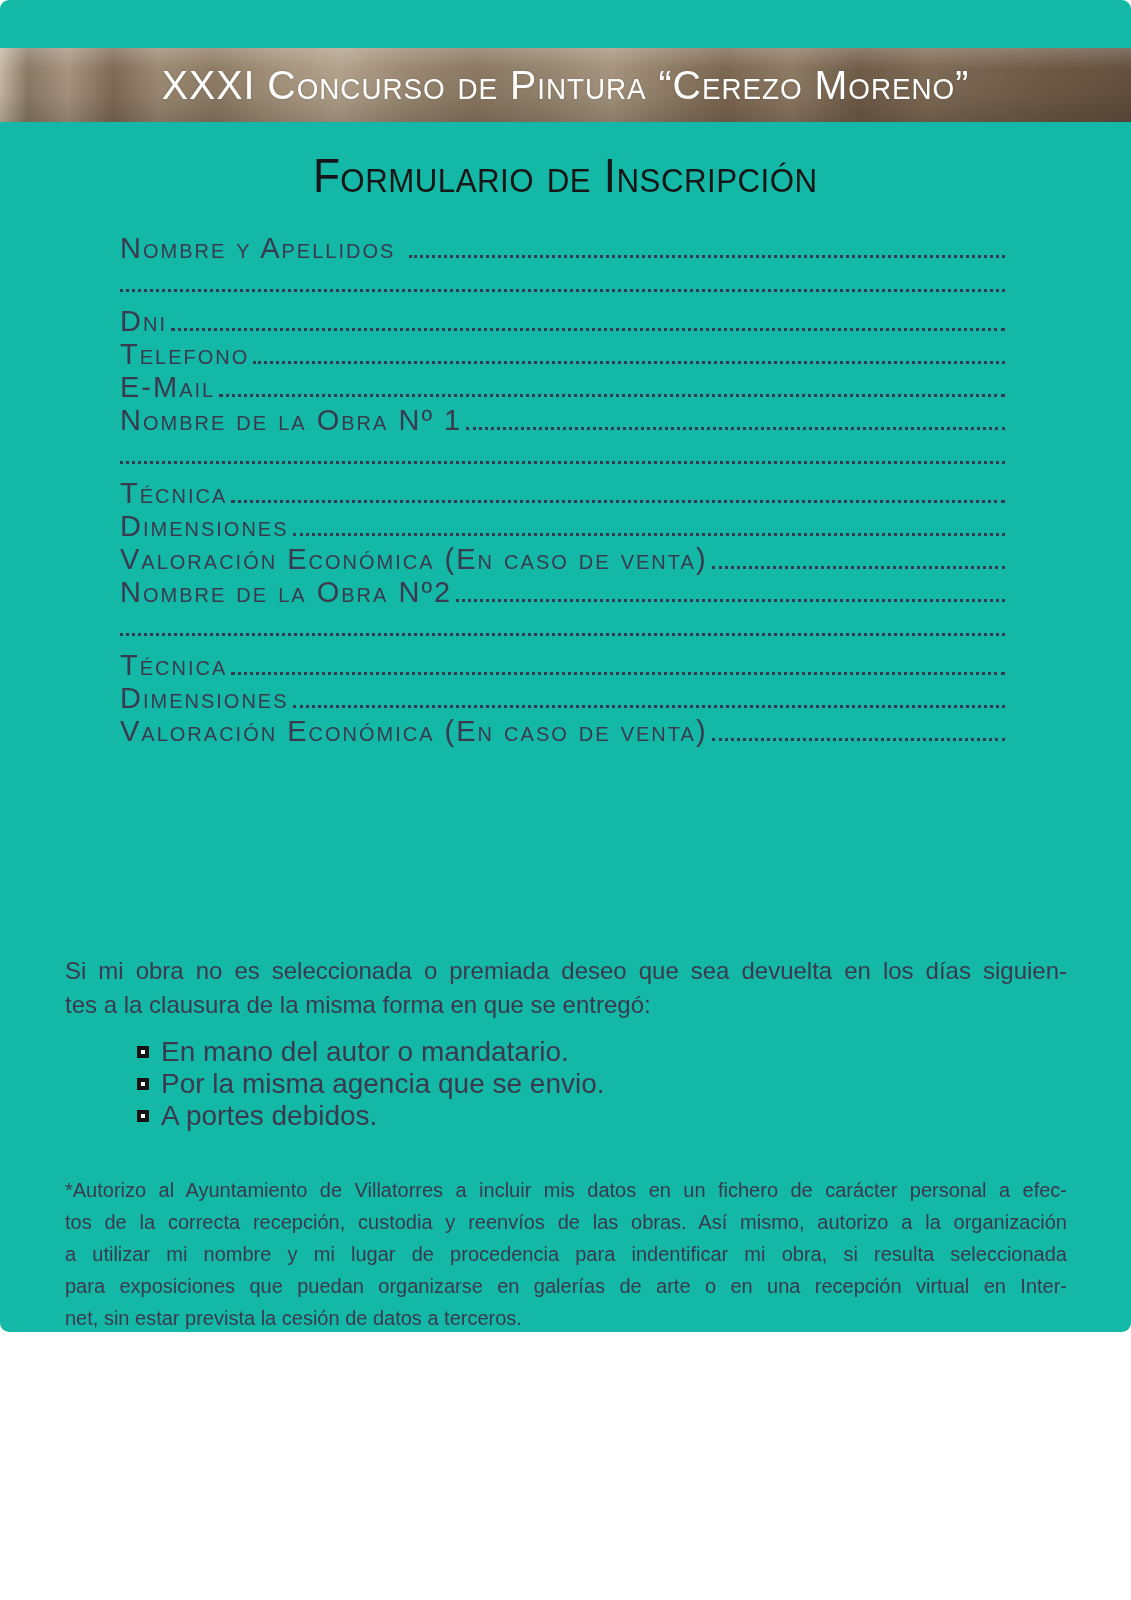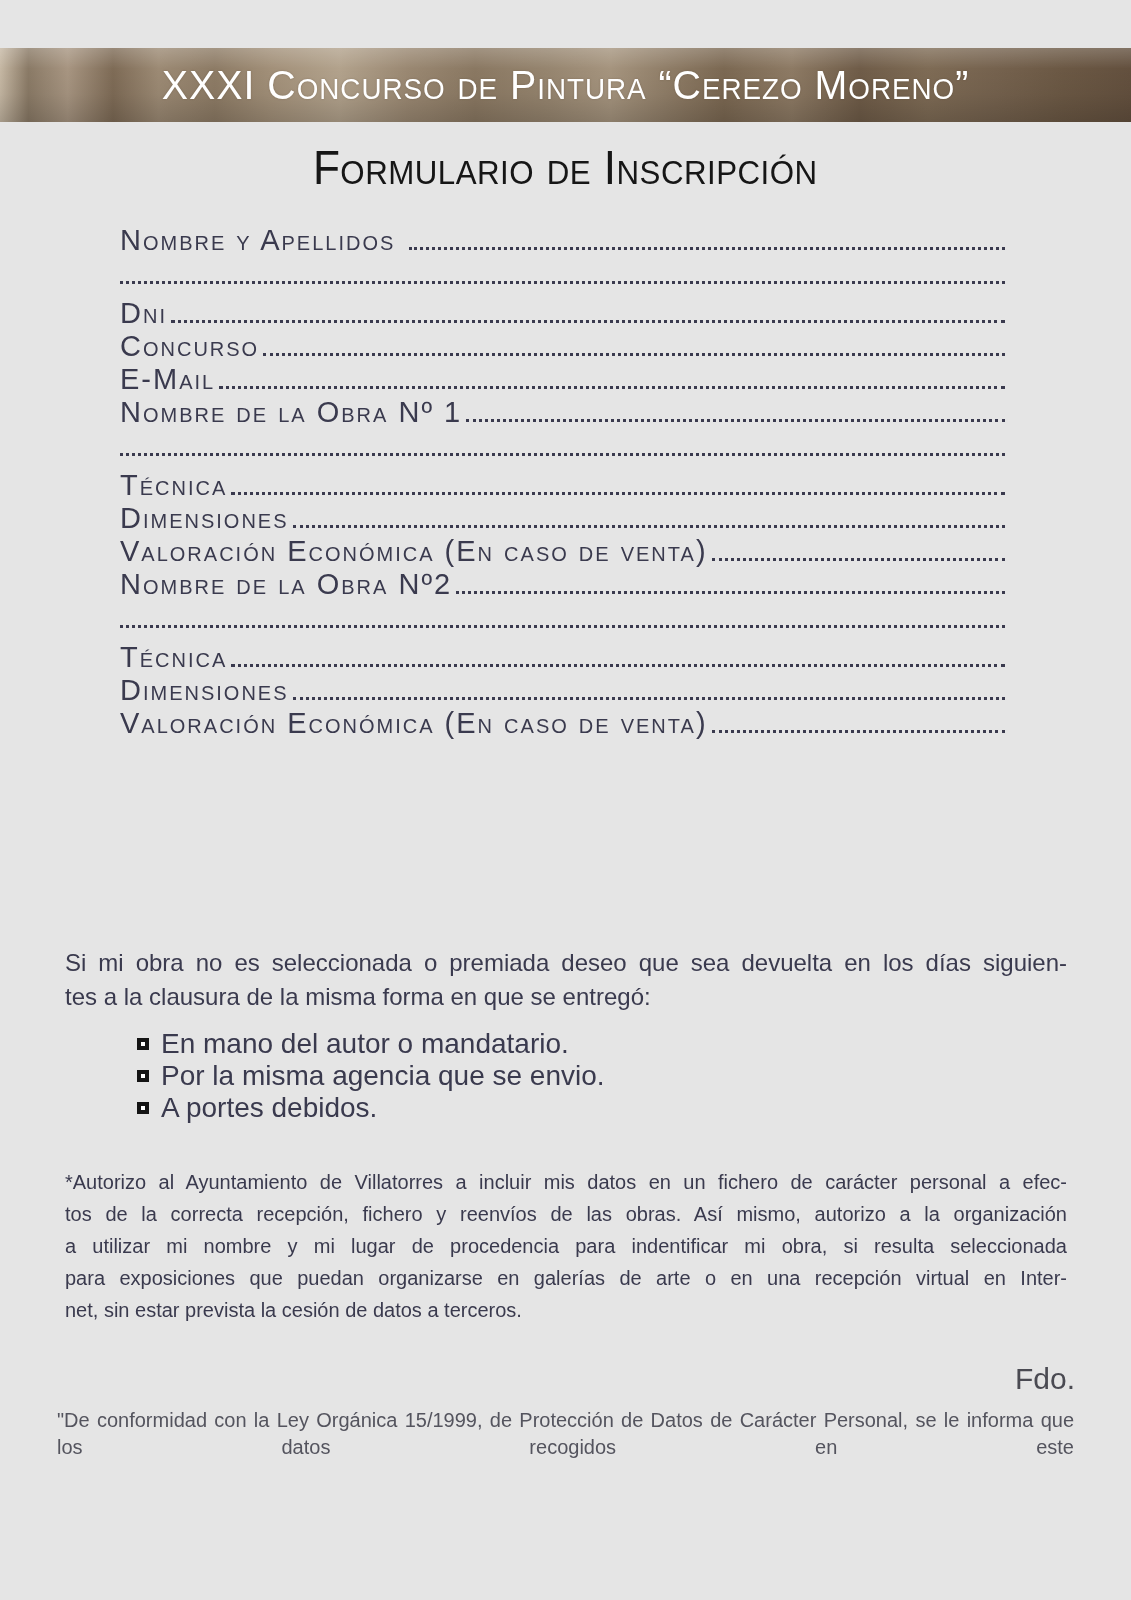--- a/index.html
+++ b/index.html
@@ -3,22 +3,22 @@
 <meta charset="utf-8">
 <style>
   :root{
     --ink:#3a3a4e;
     --title-ink:#161616;
     --legal-ink:#54545e;
   }
   *{box-sizing:border-box;}
   body{margin:0;background:#ffffff;font-family:"Liberation Sans",sans-serif;}
   .page{
-    position:relative;width:1131px;height:1600px;margin:0 auto;
-    background:#e5e5e5;overflow:hidden;
+    position:relative;width:1131px;height:1332px;margin:0 auto;
+    background:#14b8a6;overflow:hidden;border-radius:9px;
   }
   
   .banner{
     margin-top:48px;height:74px;width:100%;
     display:flex;align-items:center;justify-content:center;
     background:
       linear-gradient(180deg, rgba(255,255,255,.20) 0%, rgba(255,255,255,0) 28%, rgba(0,0,0,.04) 62%, rgba(0,0,0,.16) 100%),
       linear-gradient(90deg,
         #c6b8a4 0%, #8a7a66 2.5%, #a79581 6%, #7e6b56 10%,
         #9c8a74 14%, #8d7b65 19%, #a29079 24%, #b2a28c 30%,
@@ -28,21 +28,21 @@
   }
   .banner-title{
     font-variant:small-caps;
     font-size:41px;color:#ffffff;font-weight:400;
     letter-spacing:1px;white-space:nowrap;
     transform:scaleX(.96);transform-origin:center;
     text-shadow:0 0 2px rgba(80,60,40,.35);
   }
   
   .form-title{
-    height:74px;margin:8px;display:flex;align-items:center;justify-content:center;
+    height:74px;margin:16px;display:flex;align-items:center;justify-content:center;
   }
   .form-title span{
     font-variant:small-caps;font-weight:400;
     font-size:48px;color:var(--title-ink);letter-spacing:0.5px;
     transform:scaleX(.92);transform-origin:center;white-space:nowrap;
   }
   
   .form{margin:20px 126px 10px 120px;}
   .row{display:flex;align-items:flex-end;height:33px;}
   .lbl{
@@ -102,21 +102,21 @@
     </div>
     <div class="row cont">
       <span class="dots"></span>
     </div>
 
     <div class="row">
       <span class="lbl">Dni</span>
       <span class="dots"></span>
     </div>
     <div class="row">
-      <span class="lbl">Concurso</span>
+      <span class="lbl">Telefono</span>
       <span class="dots"></span>
     </div>
     <div class="row">
       <span class="lbl">E-Mail</span>
       <span class="dots"></span>
     </div>
 
     <div class="row">
       <span class="lbl">Nombre de la Obra Nº 1</span>
       <span class="dots"></span>
@@ -176,21 +176,21 @@
       <span class="chk-label">Por la misma agencia que se envio.</span>
     </div>
     <div class="chk">
       <span class="box"></span>
       <span class="chk-label">A portes debidos.</span>
     </div>
   </section>
 
   <section class="para autorizo">
     <div class="pline">*Autorizo al Ayuntamiento de Villatorres a incluir mis datos en un fichero de carácter personal a efec-</div>
-    <div class="pline">tos de la correcta recepción, fichero y reenvíos de las obras. Así mismo, autorizo a la organización</div>
+    <div class="pline">tos de la correcta recepción, custodia y reenvíos de las obras. Así mismo, autorizo a la organización</div>
     <div class="pline">a utilizar mi nombre y mi lugar de procedencia para indentificar mi obra, si resulta seleccionada</div>
     <div class="pline">para exposiciones que puedan organizarse en galerías de arte o en una recepción virtual en Inter-</div>
     <div class="pline last">net, sin estar prevista la cesión de datos a terceros.</div>
   </section>
 
   <div class="fdo">Fdo.</div>
 
   <section class="legal">
     <div class="pline">"De conformidad con la Ley Orgánica 15/1999, de Protección de Datos de Carácter Personal, se le informa que los datos recogidos en este</div>
 

